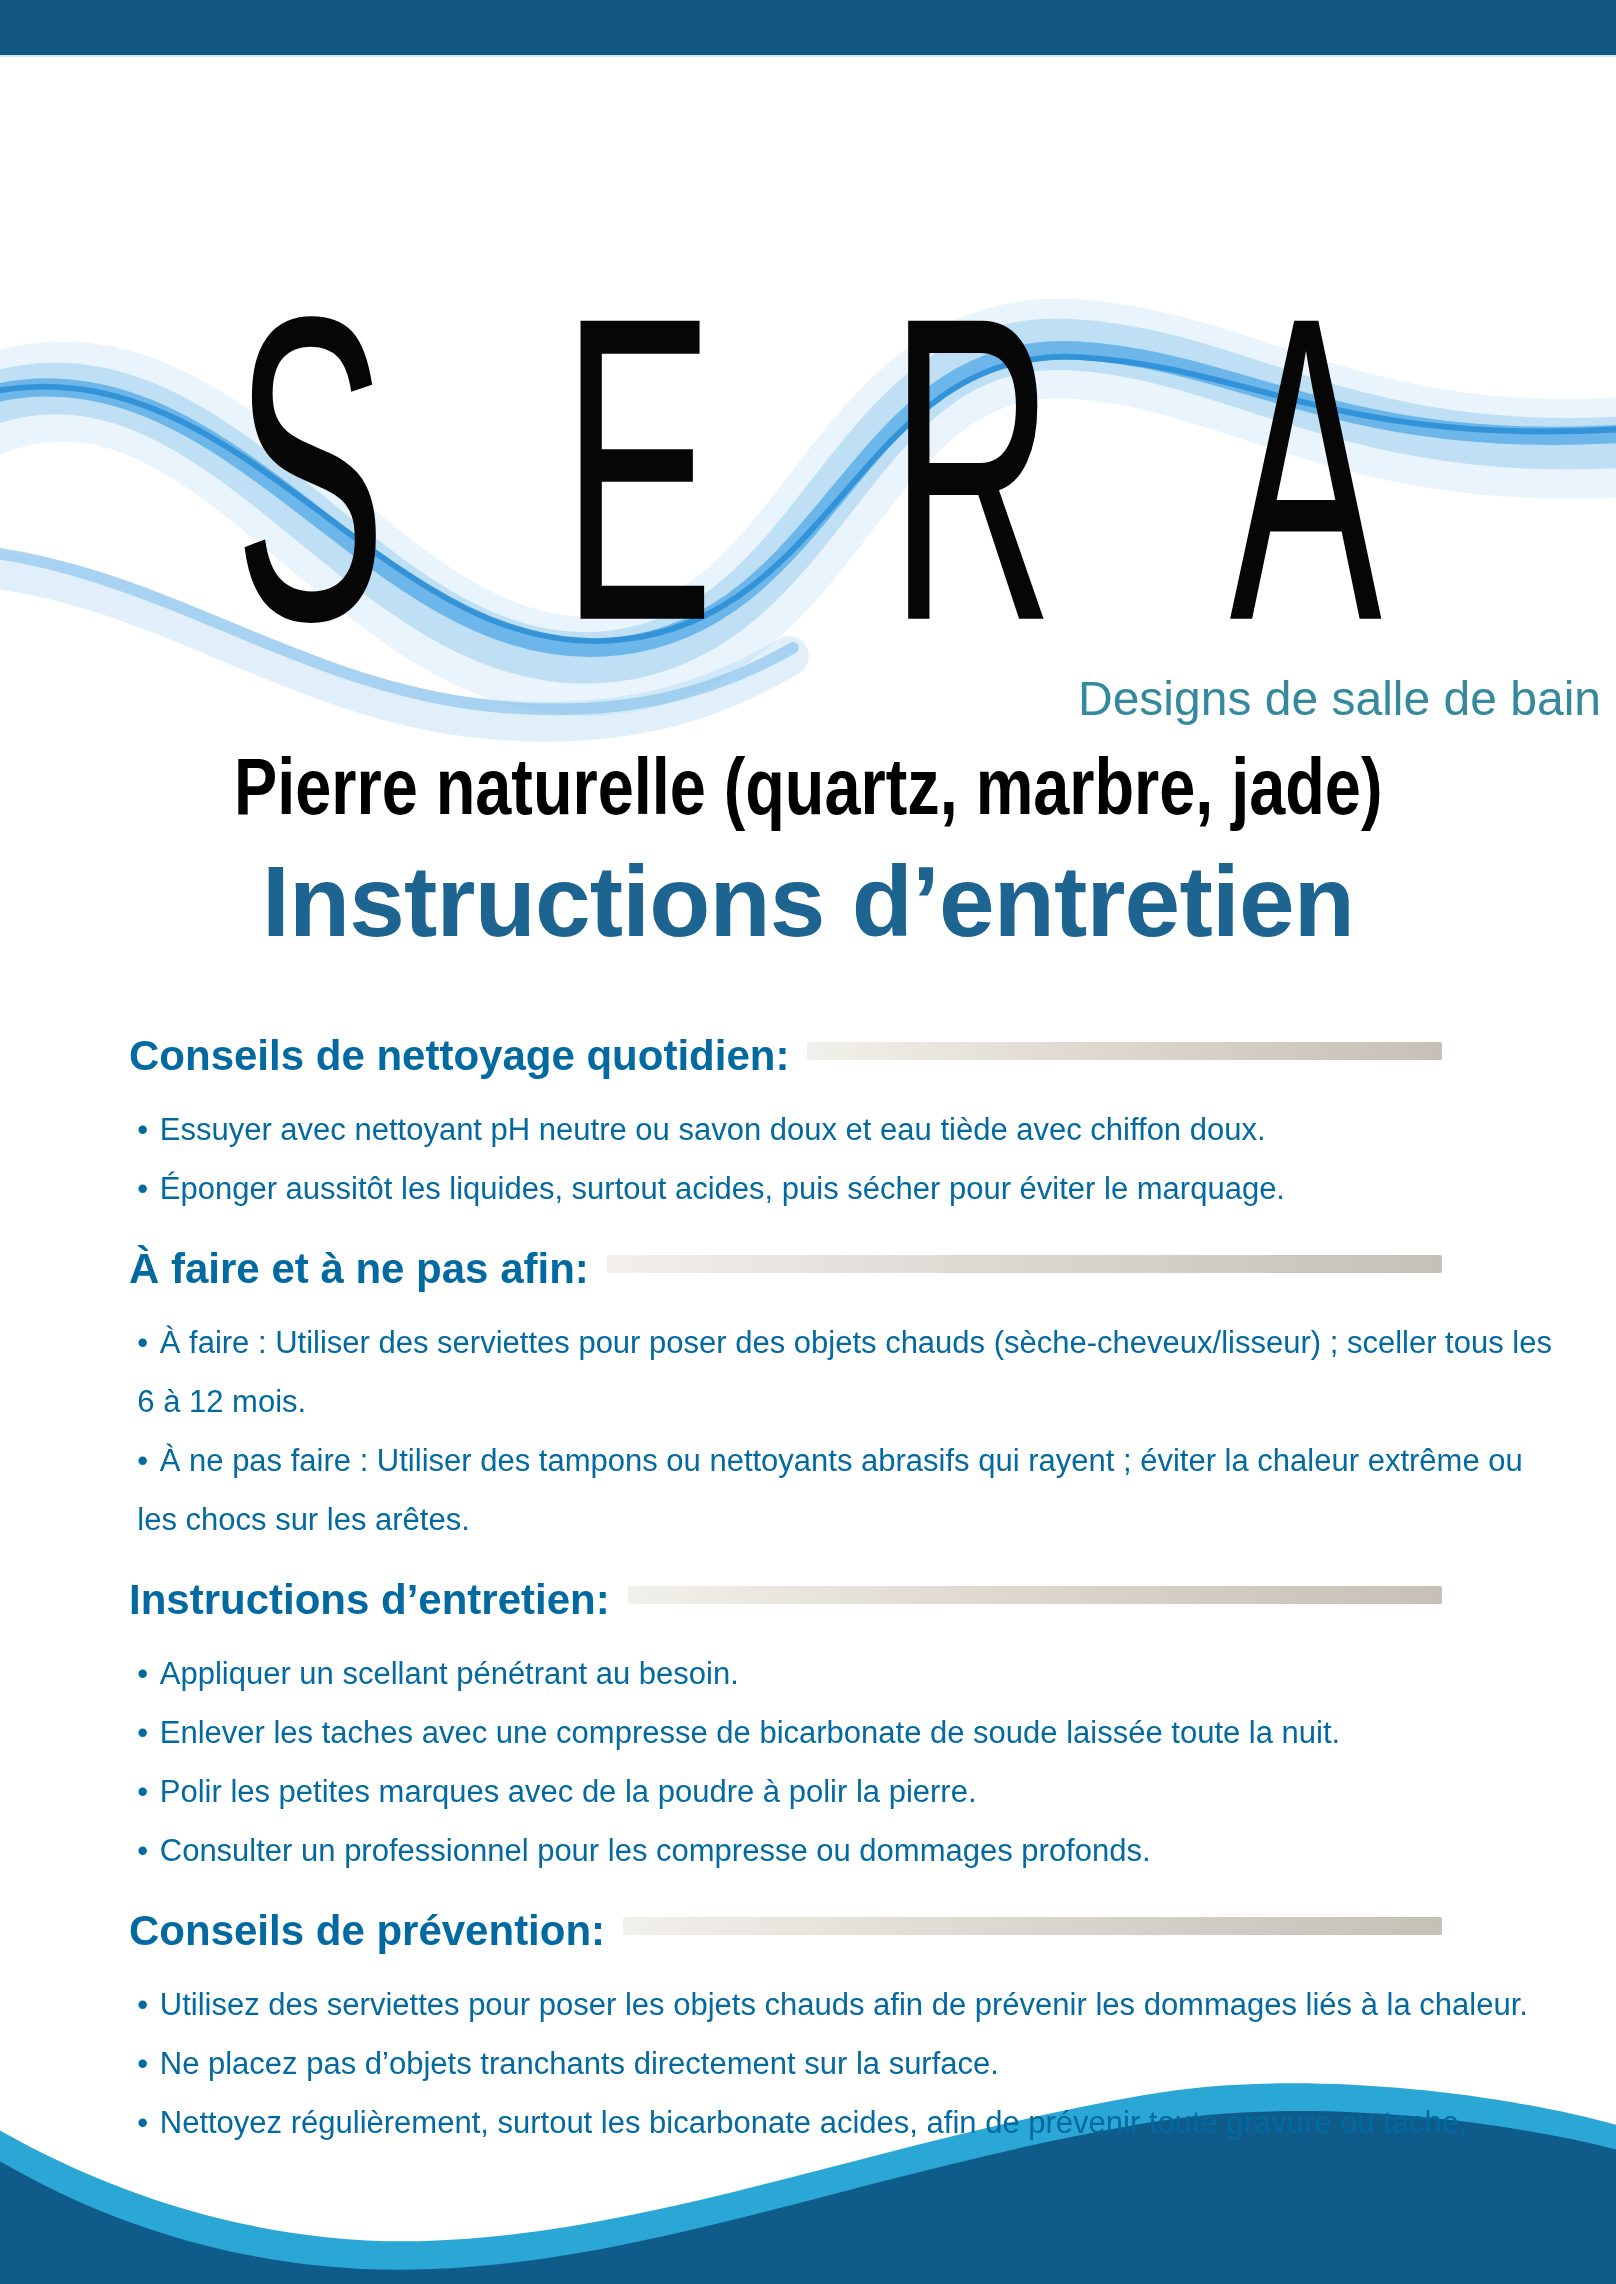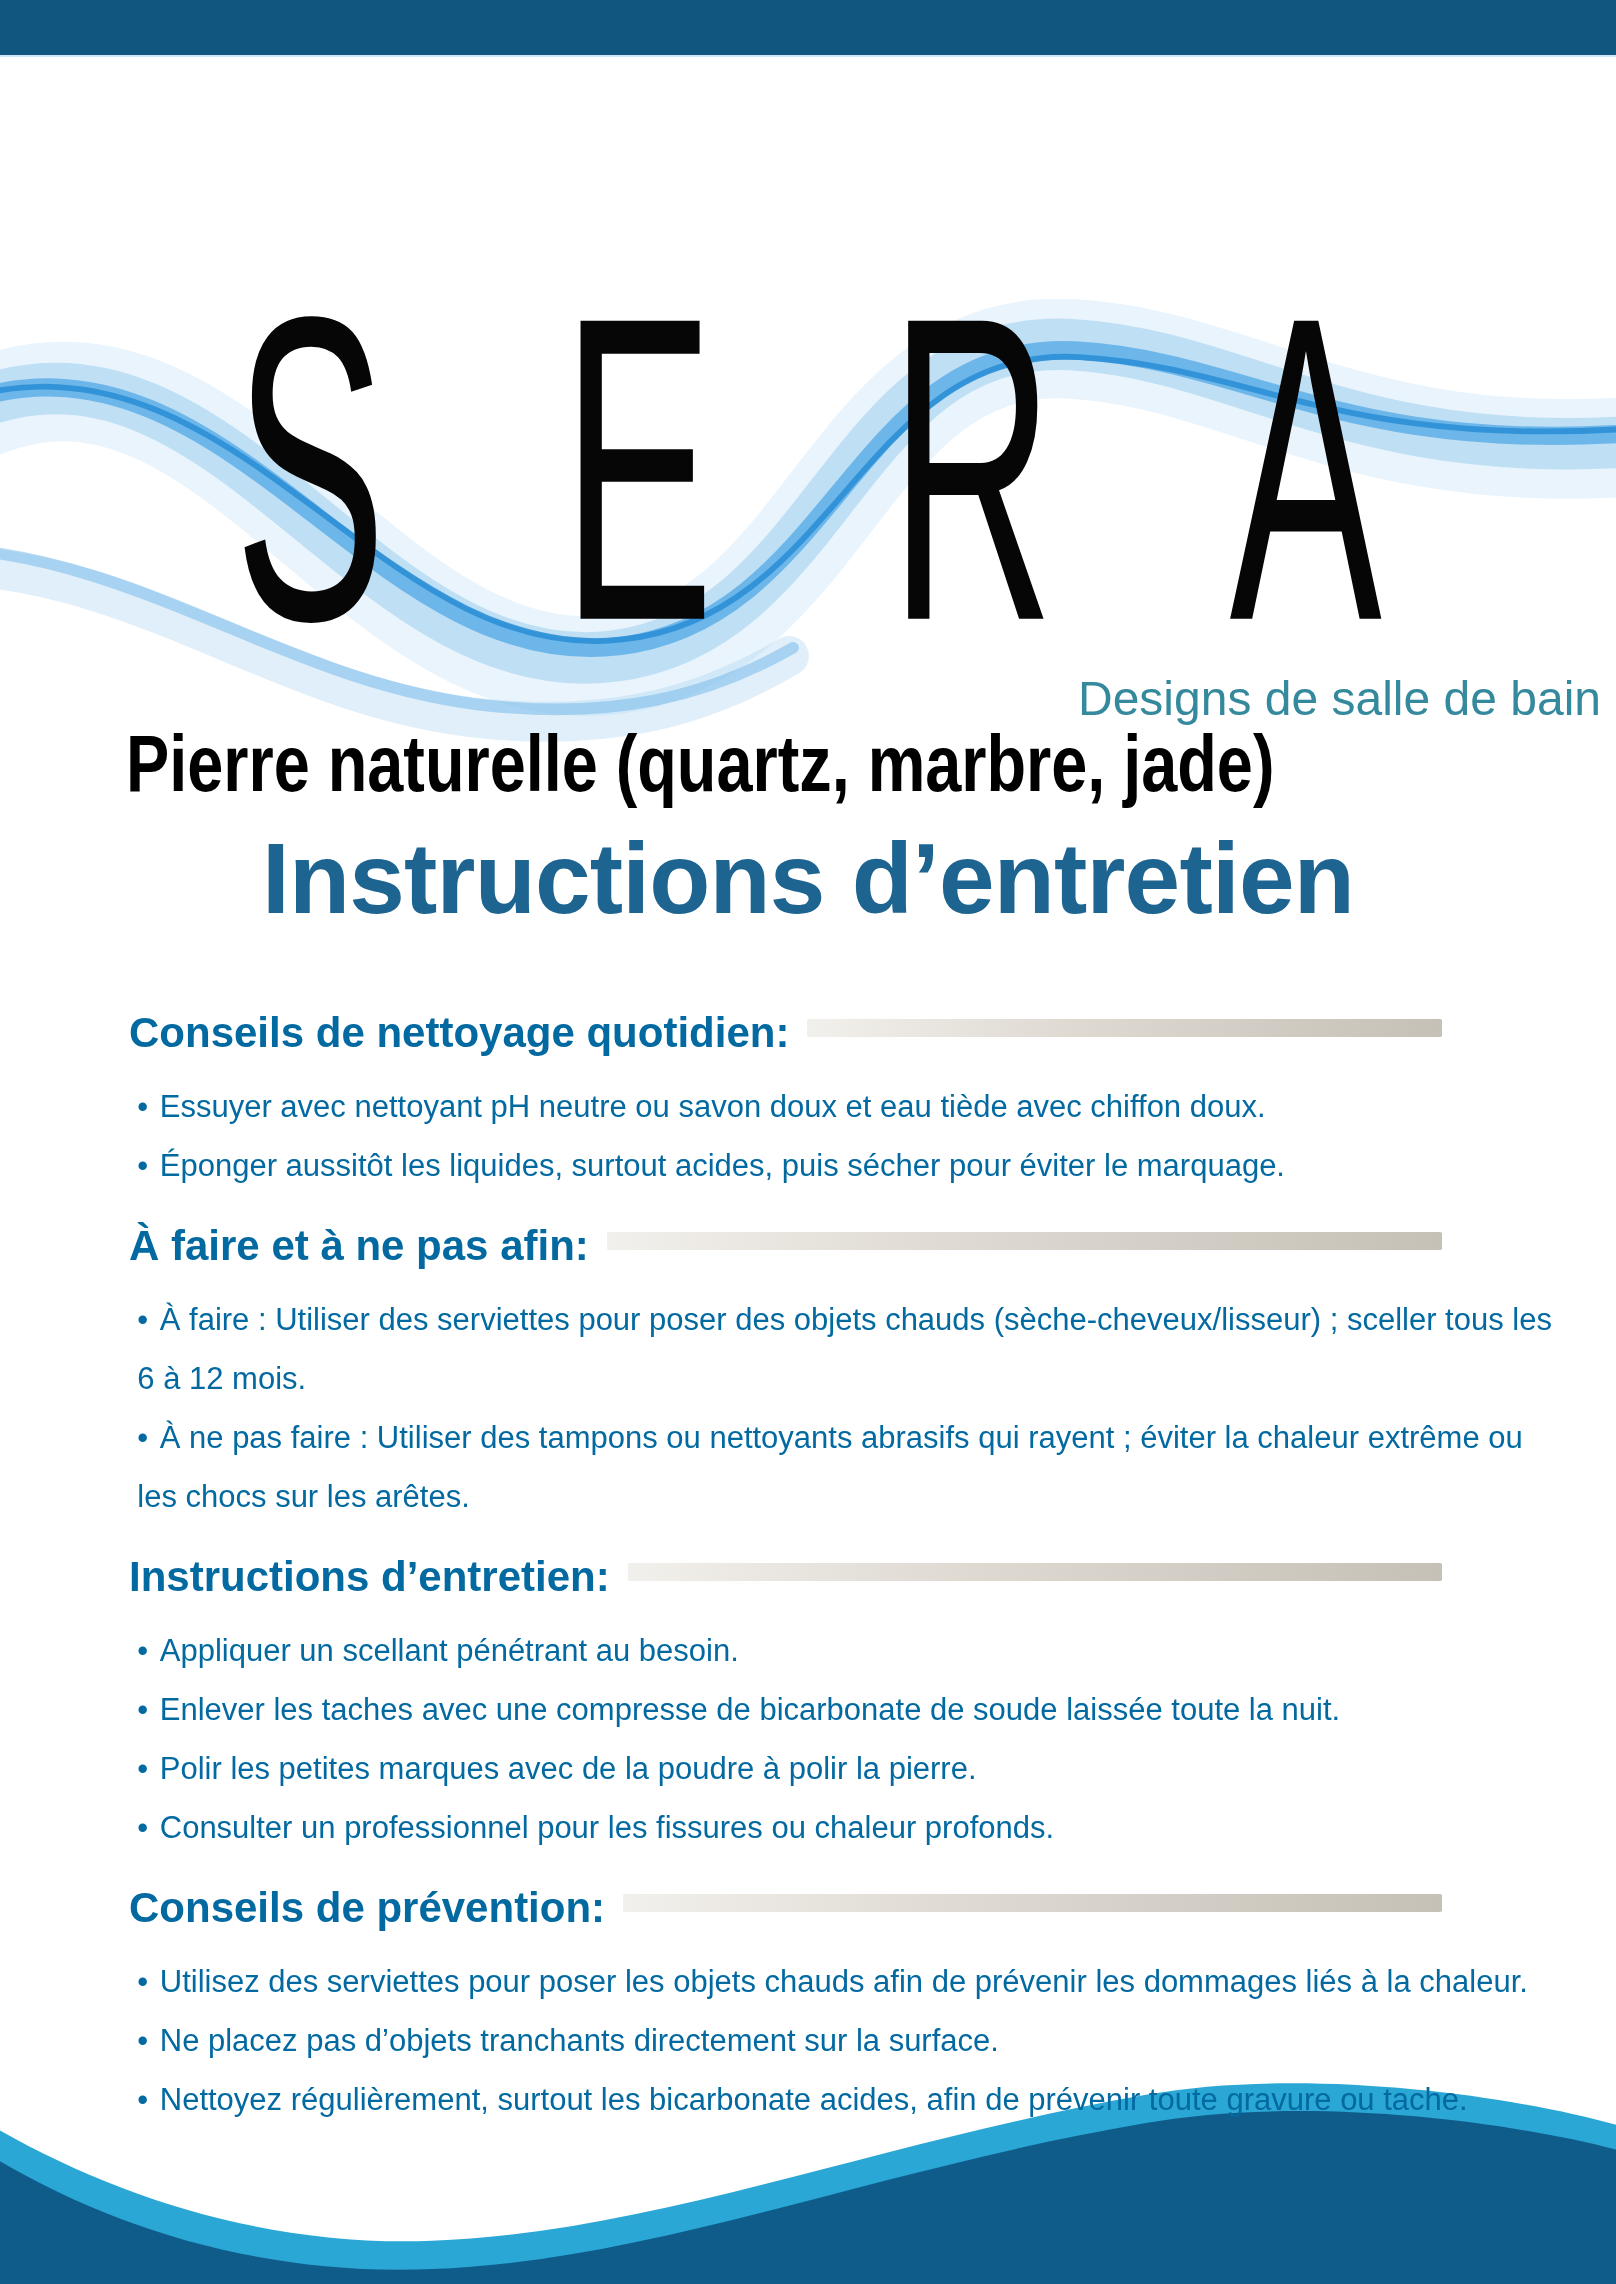--- a/index.html
+++ b/index.html
@@ -29,21 +29,21 @@
     transform:scaleY(1.9);transform-origin:50% 0;
     white-space:nowrap;
   }
   
   .tagline{
     position:relative;z-index:2;margin-top:195px;
     text-align:right;padding-right:15px;
     font-size:48px;color:#35899D;line-height:1.0;
   }
   .subtitle-wrap{
-    position:relative;z-index:2;text-align:left;line-height:1.05;
+    position:relative;z-index:2;margin-top:23px;text-align:center;line-height:1.05;
   }
   .subtitle{
     display:inline-block;font-size:79px;font-weight:700;color:#000;
     transform:scaleX(0.82);transform-origin:50% 50%;white-space:nowrap;
   }
   .page-title{
     position:relative;z-index:2;margin-top:16.6px;text-align:center;
     font-size:100px;font-weight:700;color:#1D6491;line-height:1.1;
     letter-spacing:-0.8px;
   }
@@ -128,21 +128,21 @@
 
   <div class="section">
     <div class="section-head">
       <span class="section-heading">Instructions d’entretien:</span>
       <span class="head-bar"></span>
     </div>
     <ul class="bullets">
       <li><span class="dot">•</span><span>Appliquer un scellant pénétrant au besoin.</span></li>
       <li><span class="dot">•</span><span>Enlever les taches avec une compresse de bicarbonate de soude laissée toute la nuit.</span></li>
       <li><span class="dot">•</span><span>Polir les petites marques avec de la poudre à polir la pierre.</span></li>
-      <li><span class="dot">•</span><span>Consulter un professionnel pour les fissures ou chaleur profonds.</span></li>
+      <li><span class="dot">•</span><span>Consulter un professionnel pour les compresse ou dommages profonds.</span></li>
     </ul>
   </div>
 
   <div class="section">
     <div class="section-head">
       <span class="section-heading">Conseils de prévention:</span>
       <span class="head-bar"></span>
     </div>
     <ul class="bullets">
       <li><span class="dot">•</span><span>Utilisez des serviettes pour poser les objets chauds afin de prévenir les dommages liés à la chaleur.</span></li>

